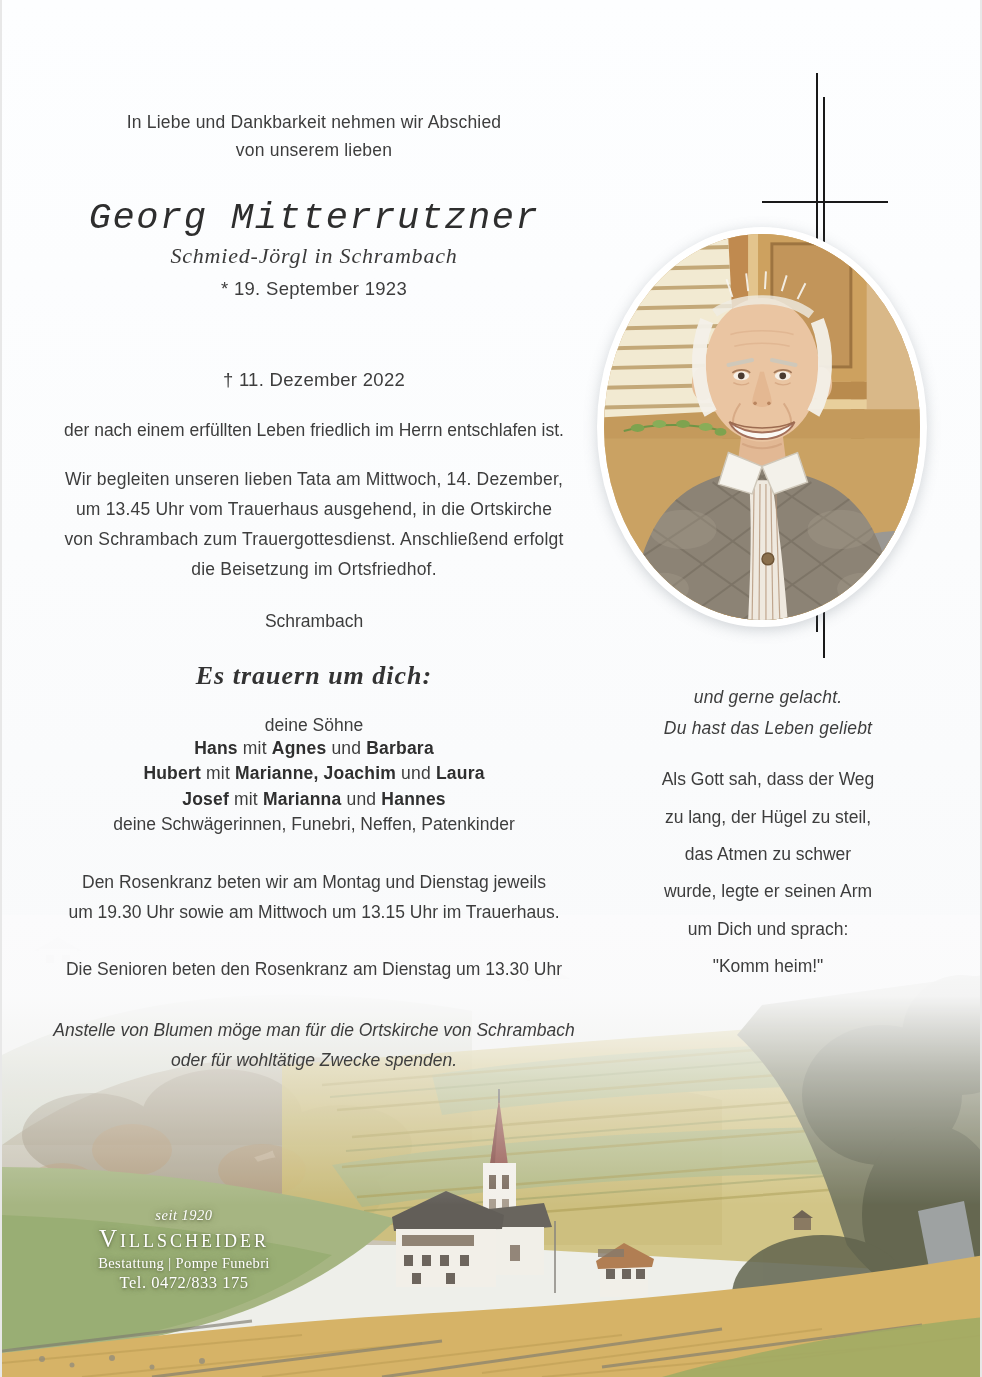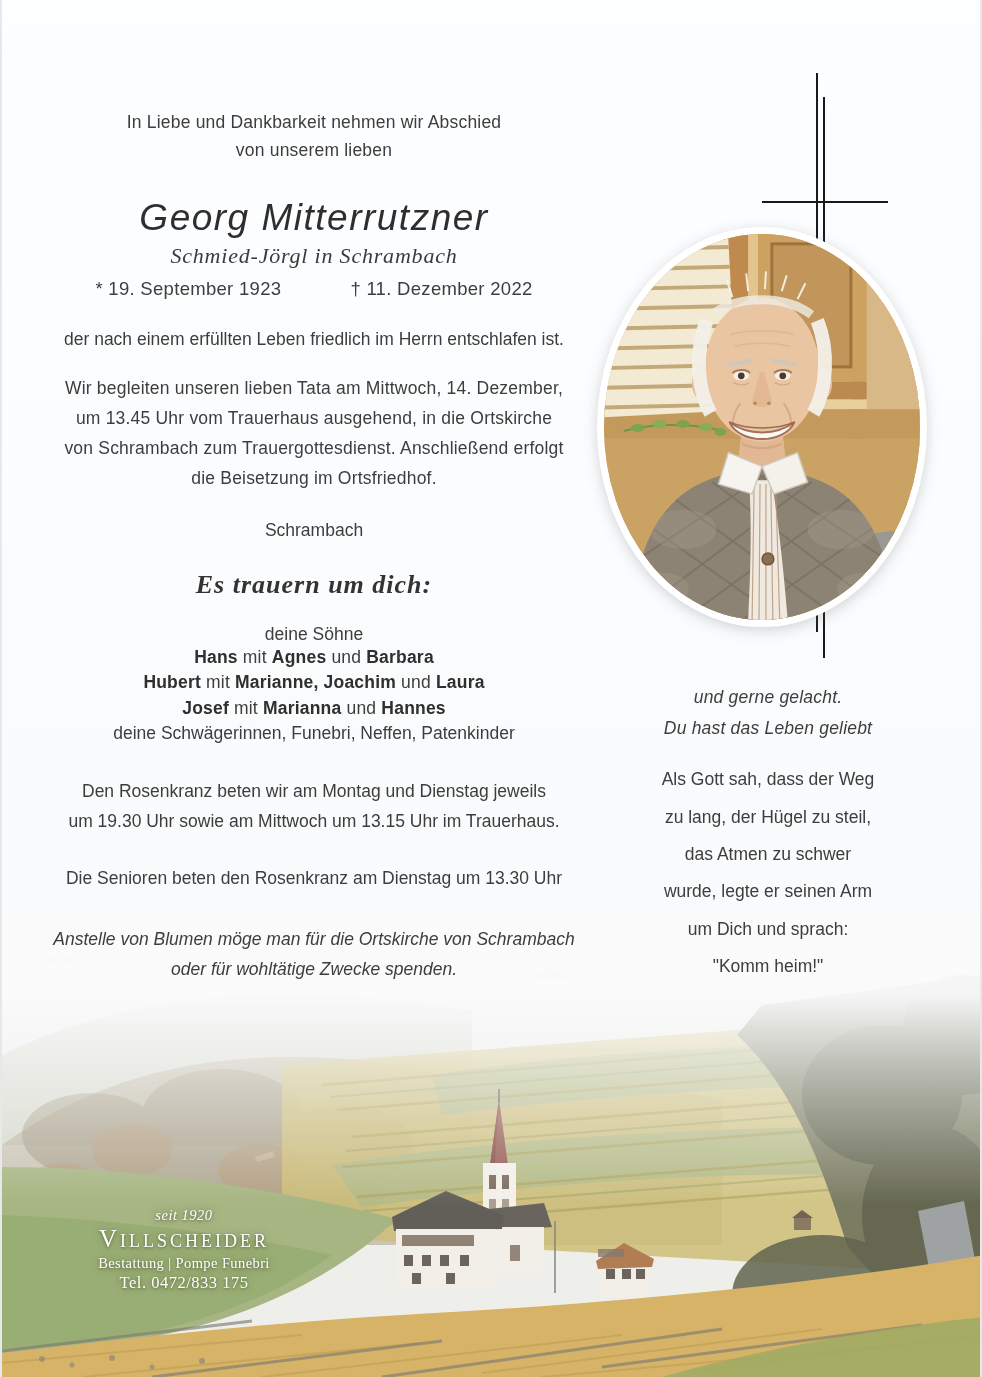--- a/index.html
+++ b/index.html
@@ -18,28 +18,28 @@
     position:absolute;left:595px;top:227px;width:330px;height:400px;
     border-radius:50%;border:7px solid #ffffff;box-sizing:border-box;
     overflow:hidden;z-index:2;box-shadow:0 3px 14px rgba(110,120,130,.30);
     background:#d2ad74;
   }
   .photo svg{display:block;width:100%;height:100%;}
   
   .col-left{position:absolute;left:12px;top:108px;width:600px;text-align:center;z-index:3;}
   .intro{font-size:17.5px;line-height:1.62;letter-spacing:.2px;}
   .deceased-name{
-    margin-top:32px;font-family:Liberation Sans, sans-serif;font-style:italic;
+    margin-top:32px;font-family:Liberation Mono, monospace;font-style:italic;
     font-size:37px;color:#2e2e2e;letter-spacing:1.5px;font-weight:400;
   }
   .house-name{
     margin-top:4px;font-family:"Liberation Serif",serif;font-style:italic;
     font-size:22px;color:#3a3a3a;letter-spacing:.8px;
   }
-  .dates{margin-top:9px;font-size:18.5px;display:flex;justify-content:center;gap:69px;letter-spacing:.3px;}
+  .dates{margin-top:9px;font-size:18.5px;display:flex;justify-content:center;gap:69px;letter-spacing:.3px;flex-direction:column;}
   .entschlafen{margin-top:29px;font-size:17.5px;}
   .funeral{margin-top:23px;font-size:17.5px;line-height:1.72;letter-spacing:.2px;}
   .place{margin-top:27px;font-size:17.5px;}
   .mourners-heading{
     margin-top:29px;font-family:"Liberation Serif",serif;font-style:italic;
     font-weight:600;font-size:26px;color:#333;letter-spacing:1px;
   }
   .mourners-intro{margin-top:24px;font-size:17.5px;}
   .mourner-line{font-size:17.5px;line-height:1.45;letter-spacing:.2px;}
   .mourner-line span.b{font-weight:700;color:#2f2f2f;}

